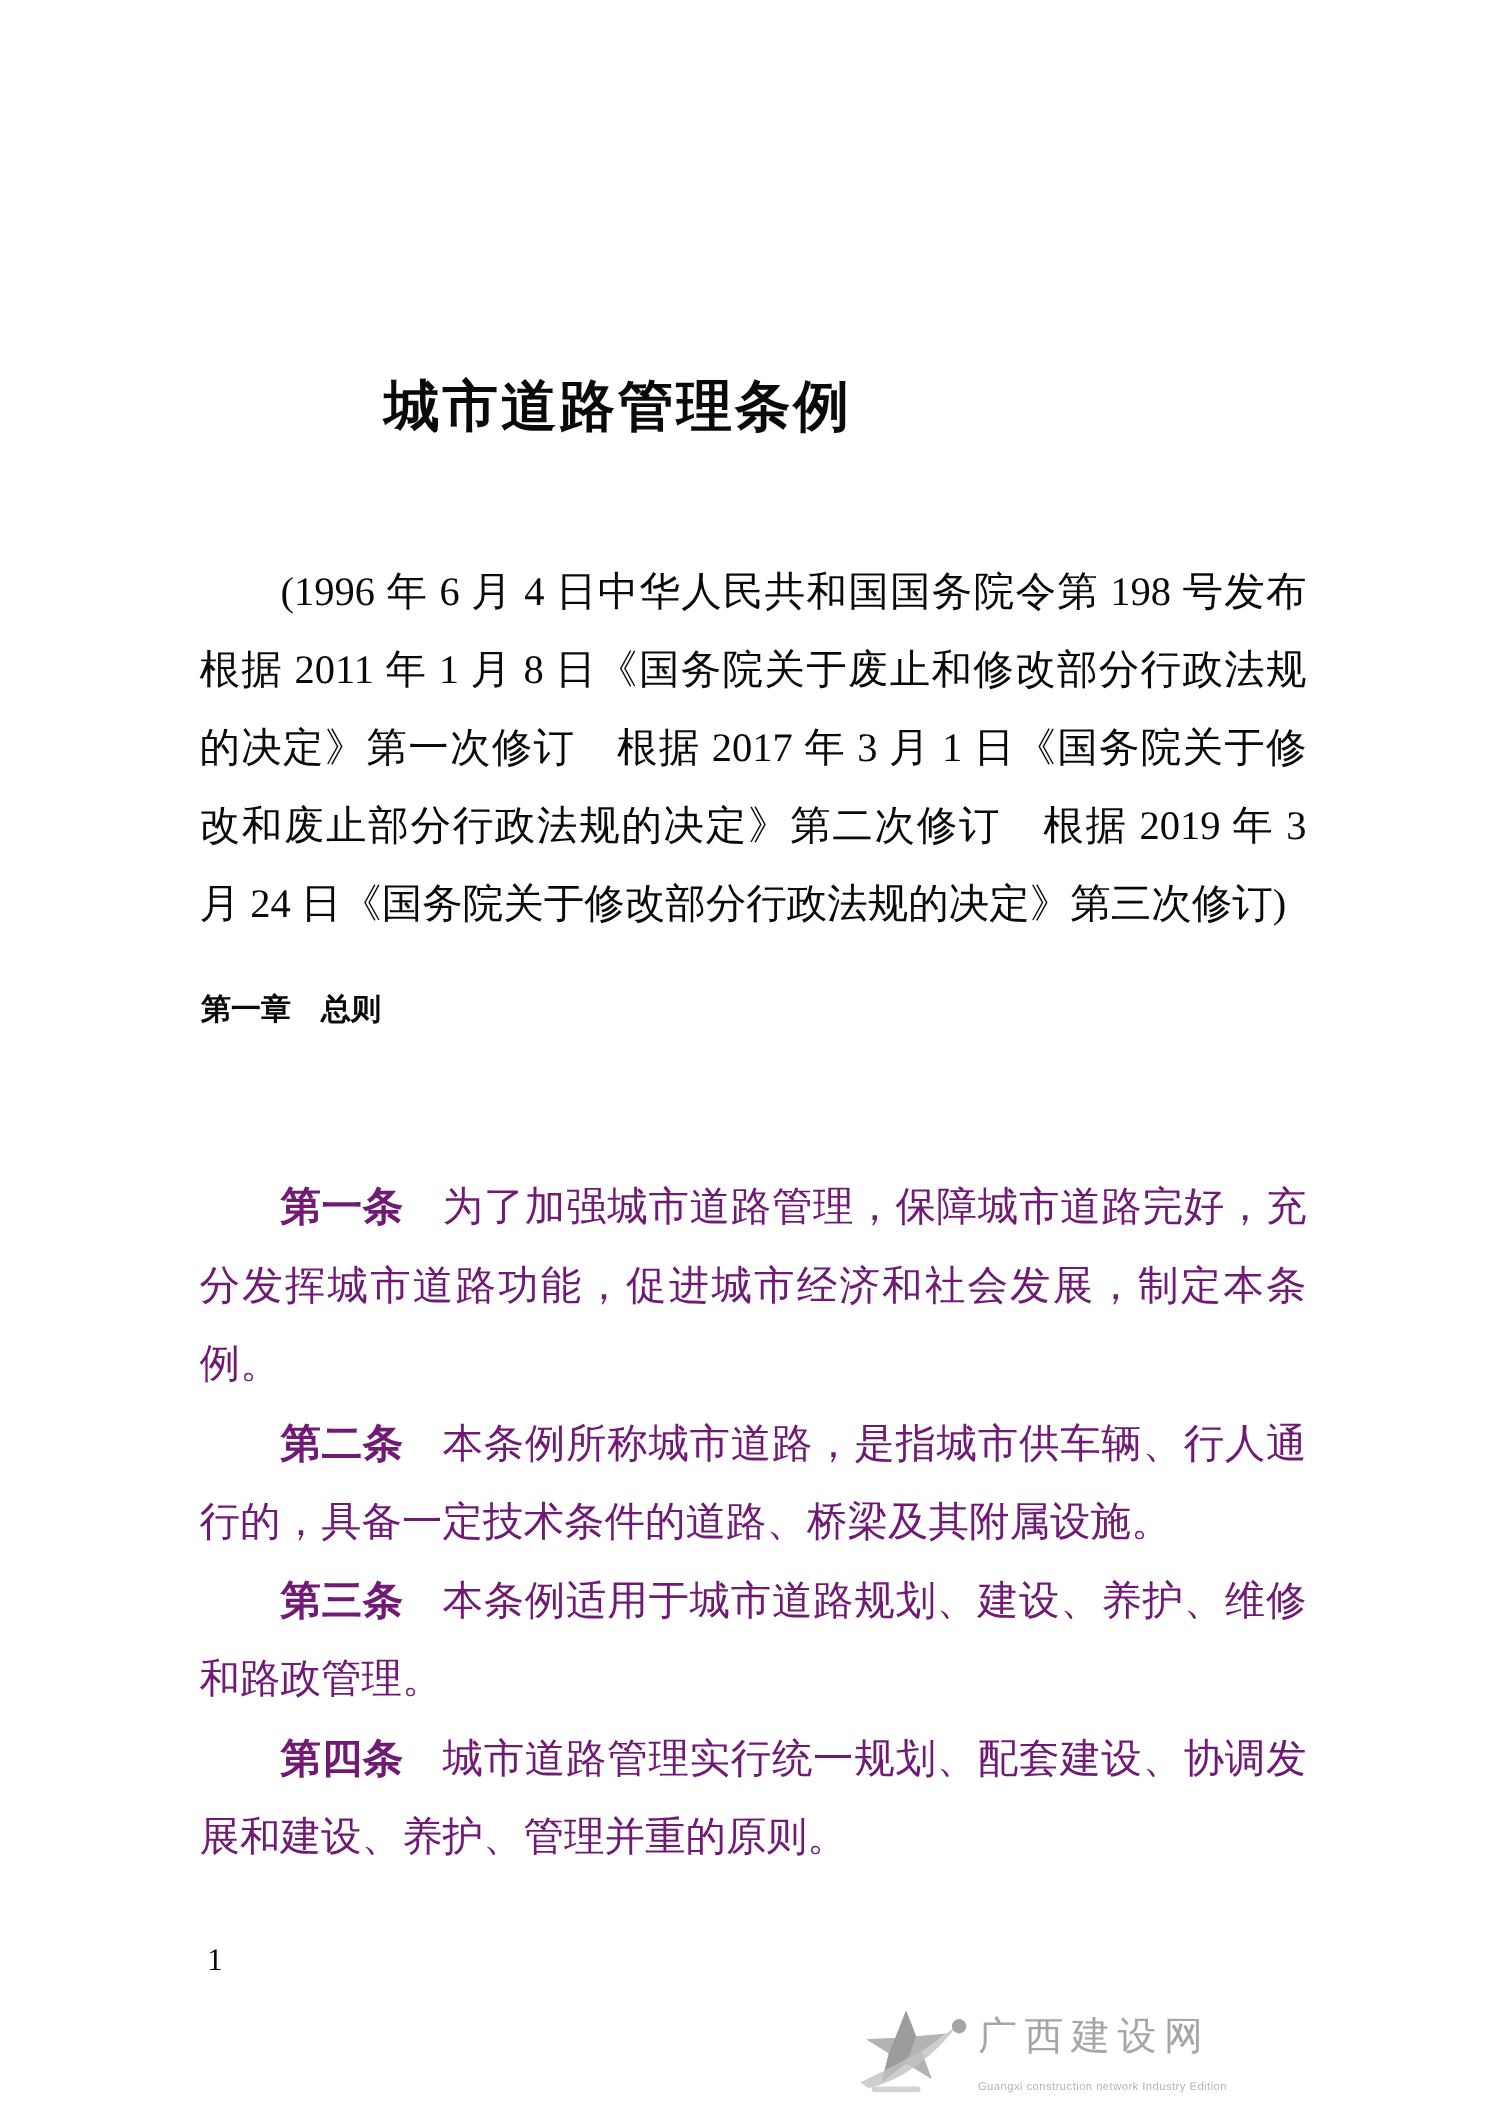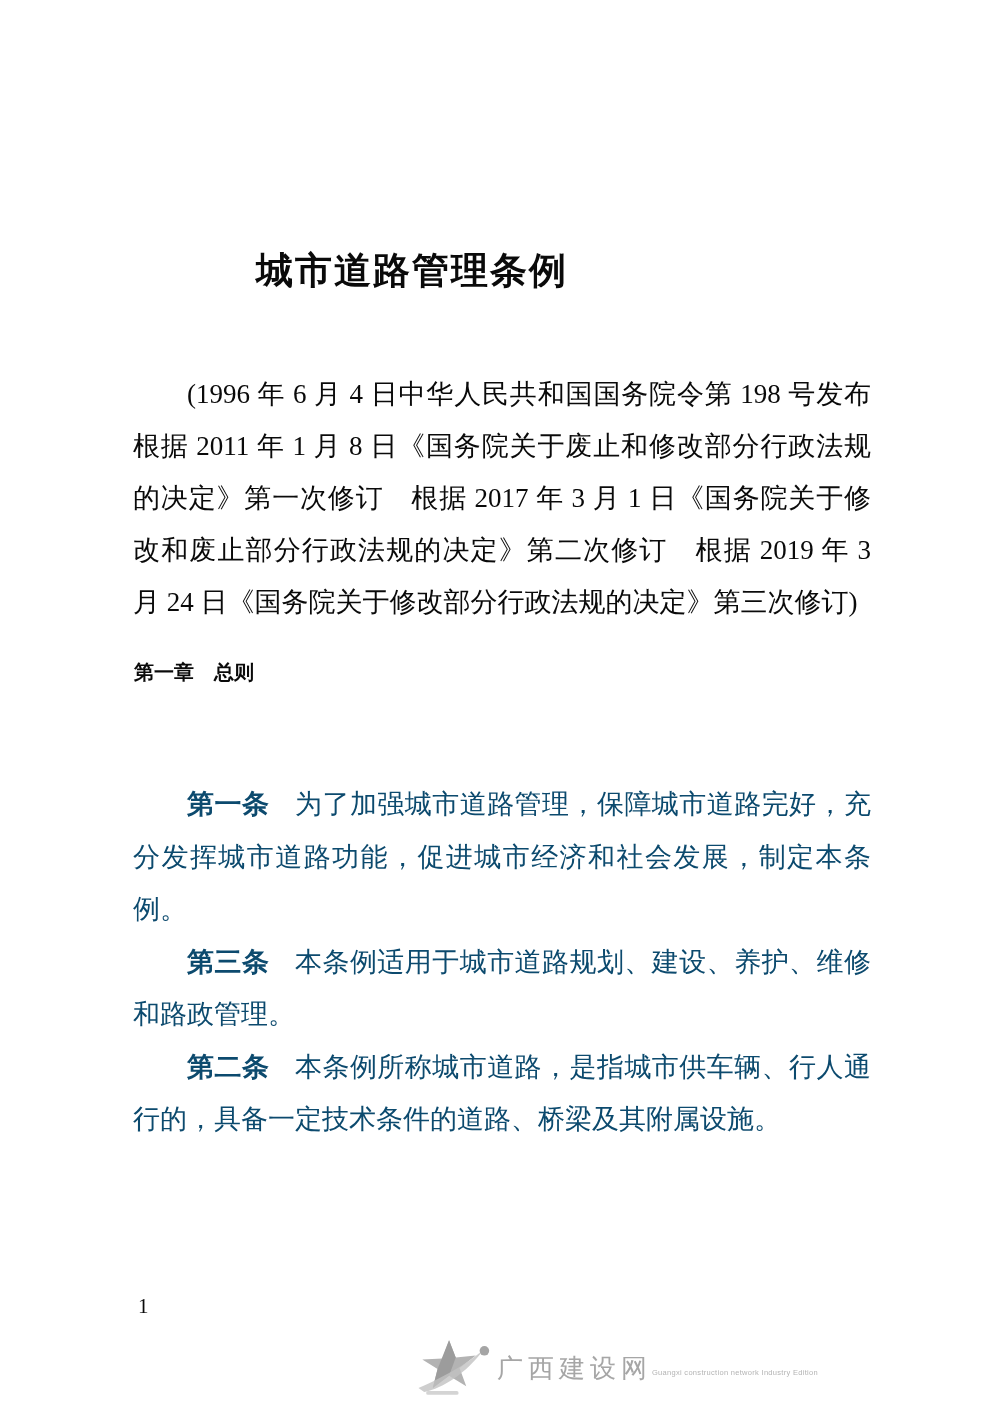--- a/index.html
+++ b/index.html
@@ -43,21 +43,21 @@
     font-weight: 700;
     font-size: 20px;
     color: #0a0a0a;
   }
   .articles {
     position: absolute;
     top: 778px; left: 133px; width: 738px;
     font-size: 27px;
     line-height: 52.5px;
     text-align: justify;
-    color: #0c4a6e;
+    color: #701a75;
   }
   .article { text-indent: 2em; }
   .article-label {
     font-family: "Liberation Sans", "DejaVu Sans", sans-serif;
     font-weight: 700;
     margin-right: 0.95em;
   }
   .page-number {
     position: absolute;
     top: 1294px; left: 138px;
@@ -66,21 +66,21 @@
   }
   .watermark {
     position: absolute;
     top: 1338px; right: 6px;
     display: flex;
     align-items: center;
     gap: 4px;
     user-select: none;
   }
   .wm-star { width: 86px; height: 62px; display: block; }
-  .wm-textcol { display: flex; flex-direction: row; align-items: flex-start; }
+  .wm-textcol { display: flex; flex-direction: column; align-items: flex-start; }
   .wm-name {
     font-family: "Liberation Serif", "DejaVu Serif", serif;
     font-size: 26px;
     letter-spacing: 5px;
     color: #a6a6a6;
     line-height: 1.15;
     white-space: nowrap;
   }
   .wm-tagline {
     font-family: "Liberation Sans", "DejaVu Sans", sans-serif;
@@ -101,24 +101,27 @@
 
   <p class="preamble">(1996 年 6 月 4 日中华人民共和国国务院令第 198 号发布　根据 2011 年 1 月 8 日《国务院关于废止和修改部分行政法规的决定》第一次修订　根据 2017 年 3 月 1 日《国务院关于修改和废止部分行政法规的决定》第二次修订　根据 2019 年 3 月 24 日《国务院关于修改部分行政法规的决定》第三次修订)</p>
 
   <h2 class="chapter-heading">第一章　总则</h2>
 
   <div class="articles">
     <p class="article">
       <span class="article-label">第一条</span><span>为了加强城市道路管理，保障城市道路完好，充分发挥城市道路功能，促进城市经济和社会发展，制定本条例。</span>
     </p>
     <p class="article">
+      <span class="article-label">第二条</span><span>本条例所称城市道路，是指城市供车辆、行人通行的，具备一定技术条件的道路、桥梁及其附属设施。</span>
+    </p>
+    <p class="article">
       <span class="article-label">第三条</span><span>本条例适用于城市道路规划、建设、养护、维修和路政管理。</span>
     </p>
     <p class="article">
-      <span class="article-label">第二条</span><span>本条例所称城市道路，是指城市供车辆、行人通行的，具备一定技术条件的道路、桥梁及其附属设施。</span>
+      <span class="article-label">第四条</span><span>城市道路管理实行统一规划、配套建设、协调发展和建设、养护、管理并重的原则。</span>
     </p>
   </div>
 
   <div class="page-number">1</div>
 
   <div class="watermark">
     <svg class="wm-star" viewBox="0 0 90 64" xmlns="http://www.w3.org/2000/svg" aria-hidden="true">
 
       <path d="M44 2 L51 20 L72 18 L55 31 L62 50 L44 39 L27 52 L32 32 L16 22 L37 21 Z" fill="#b3b3b3"></path>
       <path d="M44 2 L51 20 L44 39 L27 52 L32 32 Z" fill="#9c9c9c"></path>

